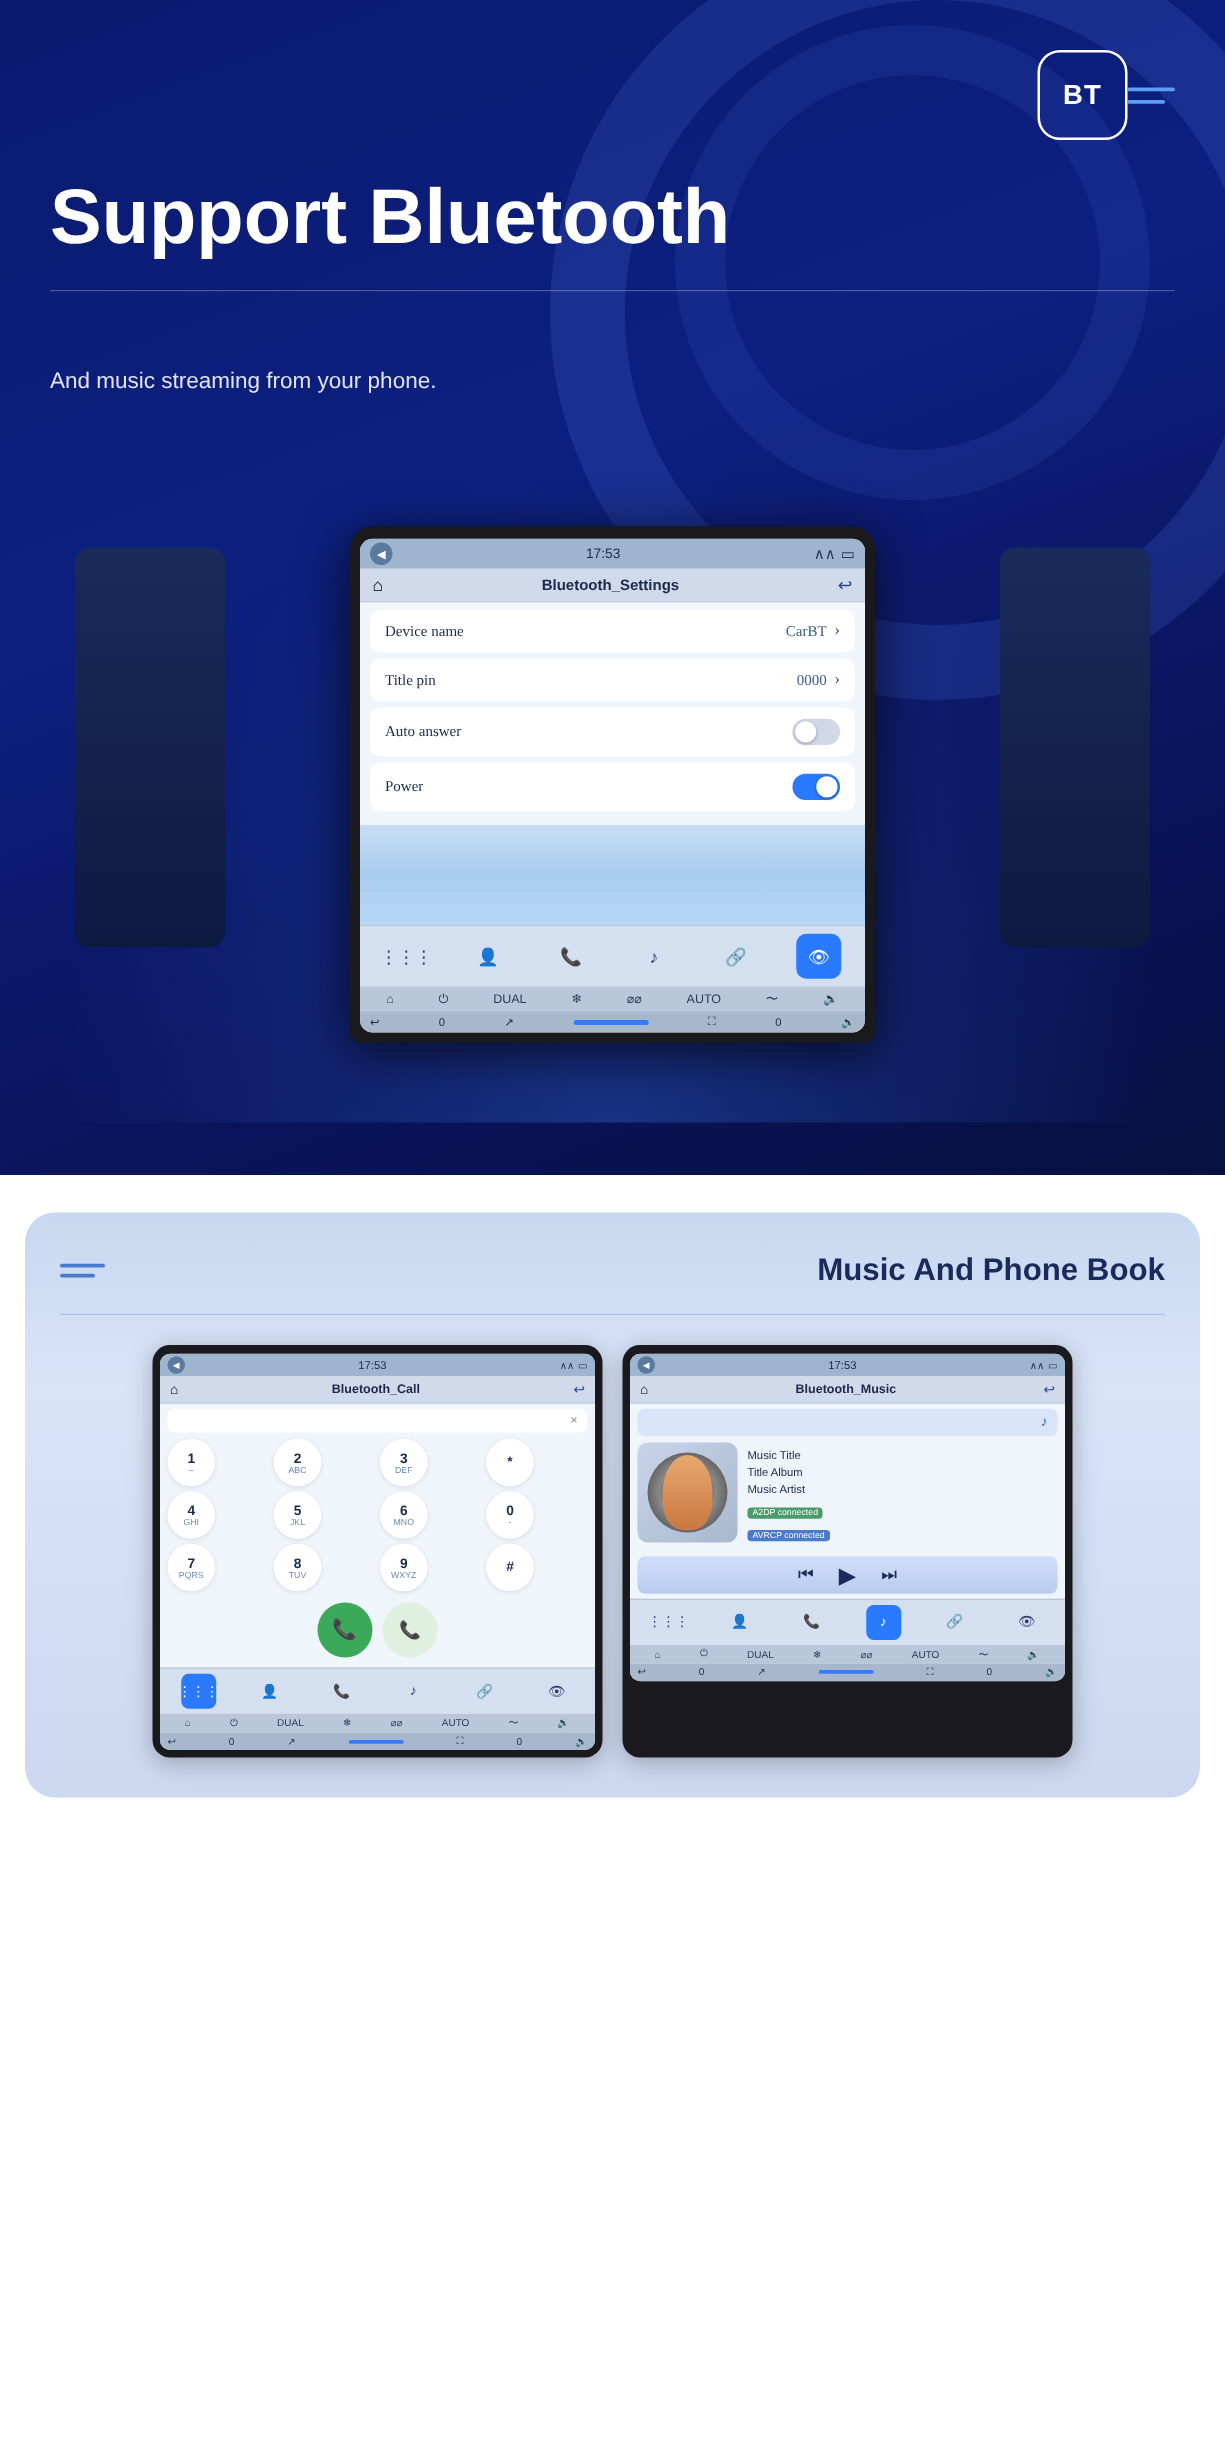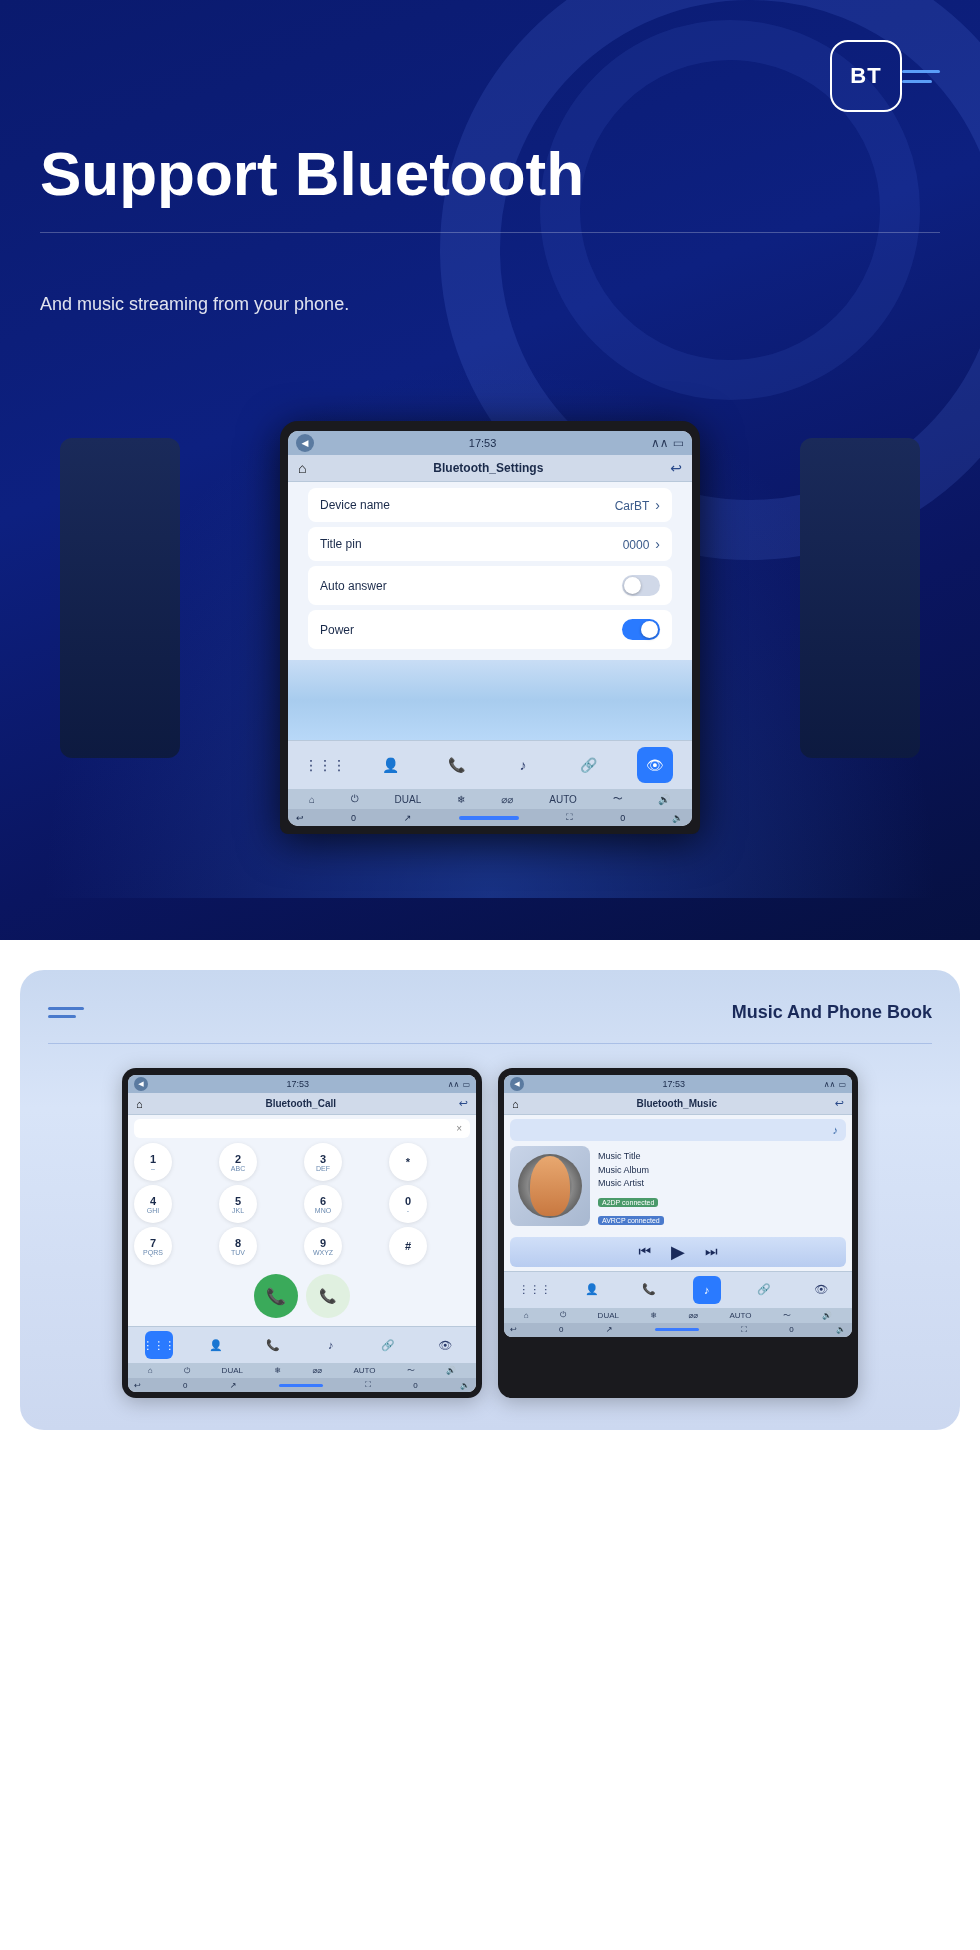--- a/index.html
+++ b/index.html
@@ -155,21 +155,21 @@
       align-items: center;
       padding: 5px 10px;
       gap: 8px;
       border-bottom: 1px solid #b8c8da;
     }
     .nav-home { font-size: 14px; }
     .nav-title { flex: 1; text-align: center; font-size: 12px; font-weight: 600; color: #1a2a4a; }
     .nav-back { font-size: 14px; color: #2a4a8a; }
 
     
-    .settings-area { background: #f0f4fb; padding: 6px 20px; }
+    .settings-area { background: #f0f4fb; padding: 6px 8px; font-family: Liberation Serif, serif; }
     .setting-row {
       background: #fff;
       border-radius: 8px;
       margin-bottom: 5px;
       padding: 9px 12px;
       display: flex;
       align-items: center;
       justify-content: space-between;
       font-size: 12px;
       color: #1a2a4a;
@@ -263,21 +263,21 @@
       display: flex;
       align-items: center;
       justify-content: space-between;
       margin-bottom: 20px;
     }
     .music-hamburger { display: flex; flex-direction: column; gap: 5px; }
     .music-hamburger span { display: block; height: 3px; border-radius: 2px; background: #4a7acc; }
     .music-hamburger span:first-child { width: 36px; }
     .music-hamburger span:last-child { width: 28px; }
     .music-section-title {
-      font-size: 18px;
+      font-size: 25px;
       font-weight: 700;
       color: #1a2a5a;
     }
     .music-divider {
       border: none;
       border-top: 1.5px solid rgba(80,120,200,0.3);
       margin-bottom: 24px;
     }
 
     .screens-row {
@@ -737,21 +737,21 @@
 
           <div class="player-content">
             <div class="album-art">
               <div class="album-disc">
                 <div class="album-disc-center"></div>
               </div>
               <div class="album-figure"></div>
             </div>
             <div class="music-info">
               <p>Music Title</p>
-              <p>Music Album</p>
+              <p>Title Album</p>
               <p>Music Artist</p>
               <div>
                 <span class="badge a2dp">A2DP connected</span>
               </div>
               <div>
                 <span class="badge avrcp">AVRCP connected</span>
               </div>
             </div>
           </div>
 

